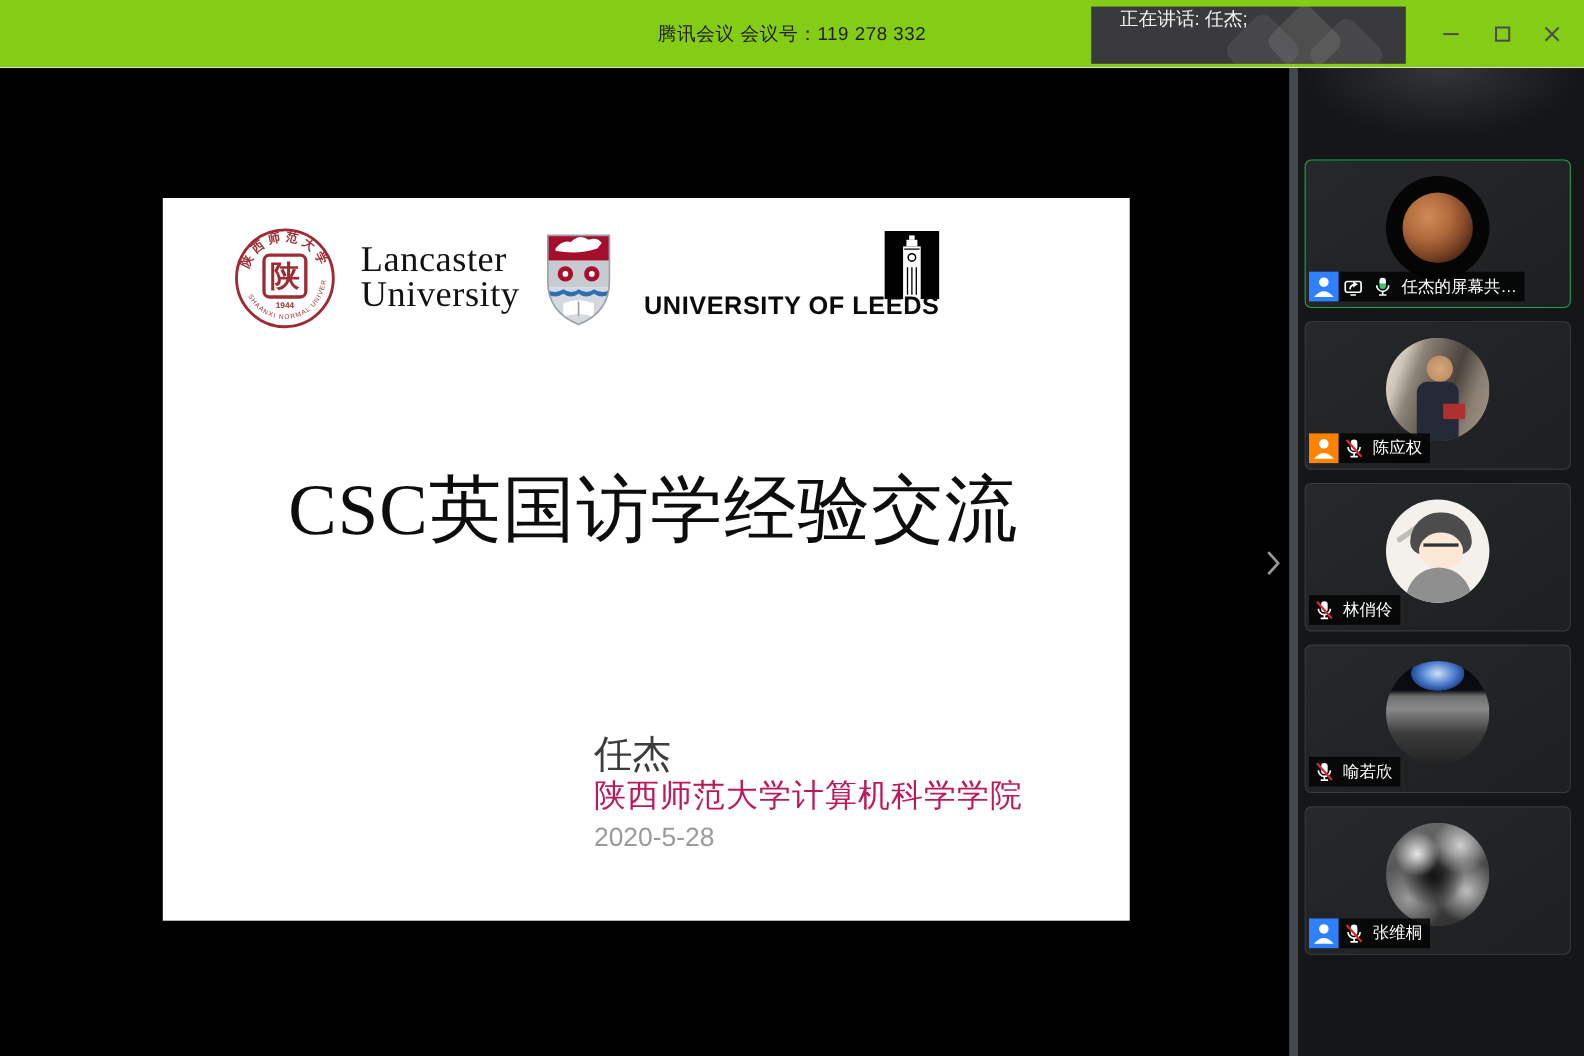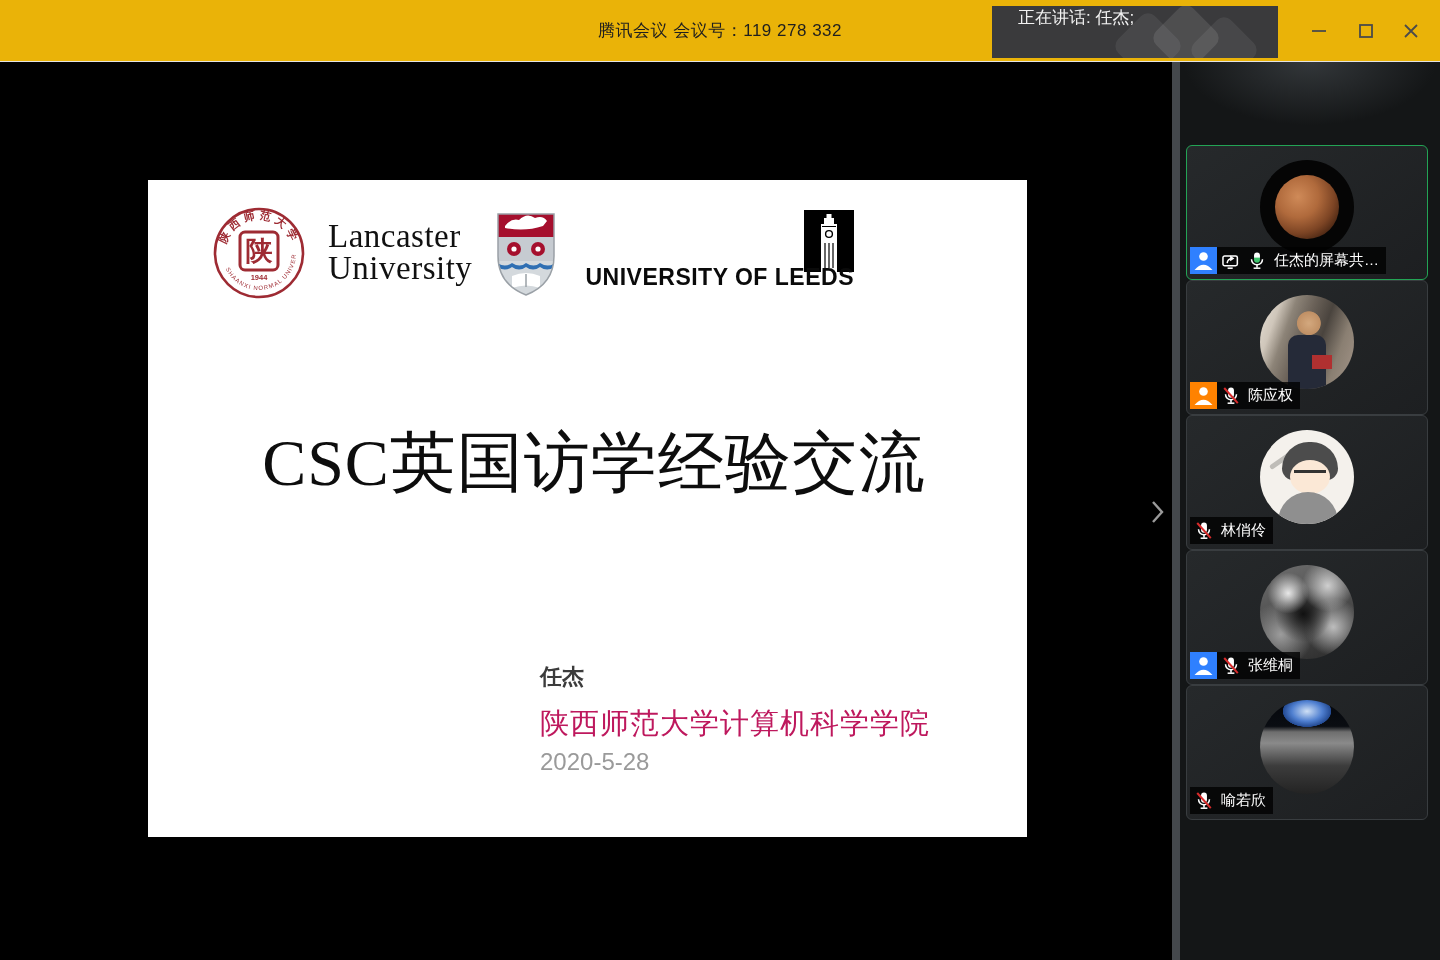--- a/index.html
+++ b/index.html
@@ -1,19 +1,19 @@
 <!DOCTYPE html>
 <html><head>
 <meta charset="utf-8">
 <style>
   * { margin:0; padding:0; box-sizing:border-box; }
   html,body { width:1440px; height:960px; overflow:hidden; background:#000; font-family:"Liberation Sans", sans-serif; }
 
   
-  .titlebar { position:absolute; left:0; top:0; width:1440px; height:62px; background:#eab308; border-bottom:1px solid #e3e3e3; }
+  .titlebar { position:absolute; left:0; top:0; width:1440px; height:62px; background:#84cc16; border-bottom:1px solid #e3e3e3; }
   .titlebar-text { position:absolute; left:0; right:0; top:0; height:62px; line-height:62px; text-align:center; font-size:17px; color:#1f1f1f; letter-spacing:.5px; }
   .speaking-badge { position:absolute; left:992px; top:6px; width:286px; height:52px; background:#3a3a3c; overflow:hidden; display:flex; align-items:flex-start; }
   .speaking-badge span { color:#f2f2f2; font-size:17px; padding-left:26px; position:relative; z-index:2; }
   .wm { position:absolute; width:52px; height:52px; border-radius:10px; transform:rotate(45deg); background:rgba(255,255,255,.07); }
   .wm1 { left:130px; top:14px; } .wm2 { left:168px; top:6px; background:rgba(255,255,255,.10);} .wm3 { left:206px; top:18px; }
   .winctl { position:absolute; top:0; height:62px; width:46px; display:flex; align-items:center; justify-content:center; cursor:pointer; }
   .ctl-min { left:1296px; } .ctl-max { left:1343px; } .ctl-close { left:1388px; }
 
   
   .stage { position:absolute; left:0; top:62px; width:1172px; height:898px; background:#000; }
@@ -21,33 +21,33 @@
 
   
   .logo-snu { position:absolute; left:64px; top:26px; width:94px; height:94px; }
   .logo-lanc-text { position:absolute; left:180px; top:40px; font-family:"Liberation Serif", serif; color:#111; font-size:33px; line-height:32px; letter-spacing:.5px; }
   .logo-lanc-shield { position:absolute; left:347px; top:30px; width:62px; height:88px; }
   .logo-leeds-tower { position:absolute; left:656px; top:30px; width:50px; height:62px; }
   .logo-leeds-text { position:absolute; left:400px; top:84px; width:306px; text-align:right; font-size:23px; font-weight:bold; letter-spacing:.5px; color:#0a0a0a; }
 
   .slide-title { position:absolute; left:0; top:238px; width:892px; text-align:center; font-family:"Liberation Serif","DejaVu Serif",serif; font-weight:500; font-size:66px; color:#0d0d0d; letter-spacing:1px; }
 
-  .presenter { position:absolute; left:392px; top:482px; font-size:22px; font-weight:bold; color:#3c3c3c;text-align:right; }
+  .presenter { position:absolute; left:392px; top:482px; font-size:35px; font-weight:normal; color:#3c3c3c;text-align:right; }
   .affiliation { position:absolute; left:392px; top:524px; font-size:29px; color:#be185d; letter-spacing:1px; }
   .slide-date { position:absolute; left:392px; top:568px; font-size:24px; color:#9a9a9a; }
 
   .expand-chevron { position:absolute; left:1142px; top:430px; width:30px; height:40px; display:flex; align-items:center; justify-content:center; cursor:pointer; }
 
   
   .divider { position:absolute; left:1172px; top:62px; width:8px; height:898px; background:#44484c; cursor:col-resize; }
 
   
   .sidebar { position:absolute; left:1180px; top:62px; width:260px; height:898px; background:#141617; }
   .sidebar-glow { position:absolute; left:0; top:0; width:260px; height:86px; background:radial-gradient(ellipse 180px 90px at 50% 0%, #33373a 0%, rgba(20,22,23,0) 70%); }
-  .tiles { position:absolute; left:6px; top:83px; width:246px; display:flex; flex-direction:column; }
+  .tiles { position:absolute; left:6px; top:83px; width:246px; display:flex; flex-direction:column; gap:12px; }
   .tile { position:relative; width:242px; height:135px; background:linear-gradient(145deg,#26292b,#1d1f21); border:1px solid #393d40; border-radius:6px; cursor:pointer; }
   .tile.active { border:1.5px solid #23a455; }
   .avatar { position:absolute; left:50%; top:14px; transform:translateX(-50%); width:94px; height:94px; border-radius:50%; overflow:hidden; }
 
   .avatar-mars { background:#050505; }
   .avatar-mars::after { content:""; position:absolute; left:15px; top:15px; width:64px; height:64px; border-radius:50%;
      background:radial-gradient(circle at 36% 34%, #cf8a58 0%, #b06a3c 35%, #7c4424 62%, #3a1d0e 85%, #190b05 100%); }
   .avatar-cartoon { background:#f4f1ec; }
   .avatar-cartoon .hair { position:absolute; left:22px; top:12px; width:56px; height:38px; background:#4c4c4c; border-radius:28px 28px 12px 12px; }
   .avatar-cartoon .face { position:absolute; left:30px; top:30px; width:40px; height:34px; background:#fbe8d6; border-radius:50%; }
@@ -277,46 +277,46 @@
             <svg width="22" height="22" viewBox="0 0 26 26">
                 <use href="#micMuted"></use>
               </svg>
           </span>
           <span class="pname">林俏伶</span>
         </div>
       </div>
     </div>
 
     <div class="tile">
+      <div class="avatar avatar-space"></div>
+      <div class="labelbar">
+        <div class="strip">
+          <span class="ic">
+            <svg width="22" height="22" viewBox="0 0 26 26">
+                <use href="#micMuted"></use>
+              </svg>
+          </span>
+          <span class="pname">喻若欣</span>
+        </div>
+      </div>
+    </div>
+
+    <div class="tile">
       <div class="avatar avatar-bw"></div>
       <div class="labelbar">
         <span class="sq blue">
           <svg width="27" height="27" viewBox="0 0 27 27">
               <use href="#personIc"></use>
             </svg>
         </span>
         <div class="strip">
           <span class="ic">
             <svg width="22" height="22" viewBox="0 0 26 26">
                 <use href="#micMuted"></use>
               </svg>
           </span>
           <span class="pname">张维桐</span>
         </div>
       </div>
     </div>
 
-    <div class="tile">
-      <div class="avatar avatar-space"></div>
-      <div class="labelbar">
-        <div class="strip">
-          <span class="ic">
-            <svg width="22" height="22" viewBox="0 0 26 26">
-                <use href="#micMuted"></use>
-              </svg>
-          </span>
-          <span class="pname">喻若欣</span>
-        </div>
-      </div>
-    </div>
-
   </div>
 </div>
 
 </body></html>

